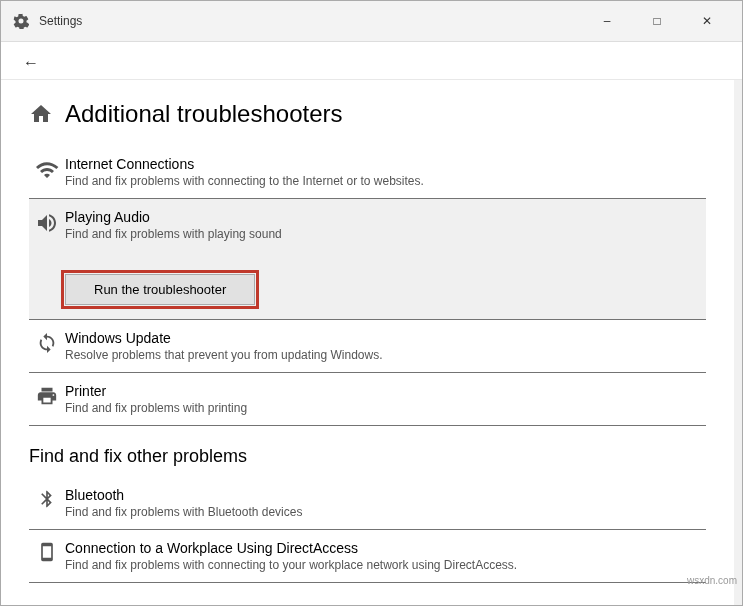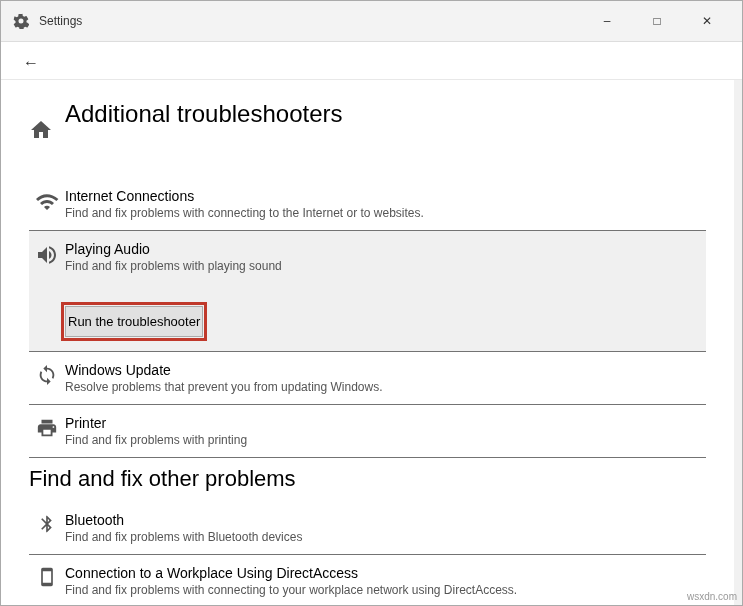--- a/index.html
+++ b/index.html
@@ -82,21 +82,21 @@
 
     .main-content::-webkit-scrollbar { width: 8px; }
     .main-content::-webkit-scrollbar-track { background: #f1f1f1; }
     .main-content::-webkit-scrollbar-thumb { background: #c1c1c1; }
 
     
     .page-title {
       font-size: 24px;
       font-weight: 300;
       color: #000;
-      margin-bottom: 32px;
+      margin-bottom: 0;
     }
 
     
     .ts-item {
       display: flex;
       align-items: flex-start;
       padding: 10px 0;
       border-bottom: 1px solid #737373;
       cursor: pointer;
     }
@@ -135,48 +135,48 @@
       font-size: 12px;
       color: #555;
     }
 
     
     .ts-run-area {
       padding: 8px 36px 14px 36px;
       width: 100%;
     }
     .run-btn {
-      padding: 7px 2px;
+      padding: 7px 28px;
       font-size: 13px;
       background: #e1e1e1;
       border: 1px solid #aaa;
       cursor: pointer;
       color: #000;
       outline: 3px solid #c0392b;
       outline-offset: 1px;
     }
 
     
     .section-header {
-      font-size: 22px;
+      font-size: 18px;
       font-weight: 400;
       color: #000;
-      margin: 8px 0 10px 0;
+      margin: 20px 0 10px 0;
     }
 
     
     .scrollbar-track {
       width: 8px;
       background: #f1f1f1;
     }
 
     
     .watermark {
       position: fixed;
-      bottom: 4px;
+      bottom: 20px;
       right: 6px;
       font-size: 10px;
       color: #999;
     }
   </style>
 </head>
 <body>
 
 <div class="title-bar">
   <div class="title-bar-left">

